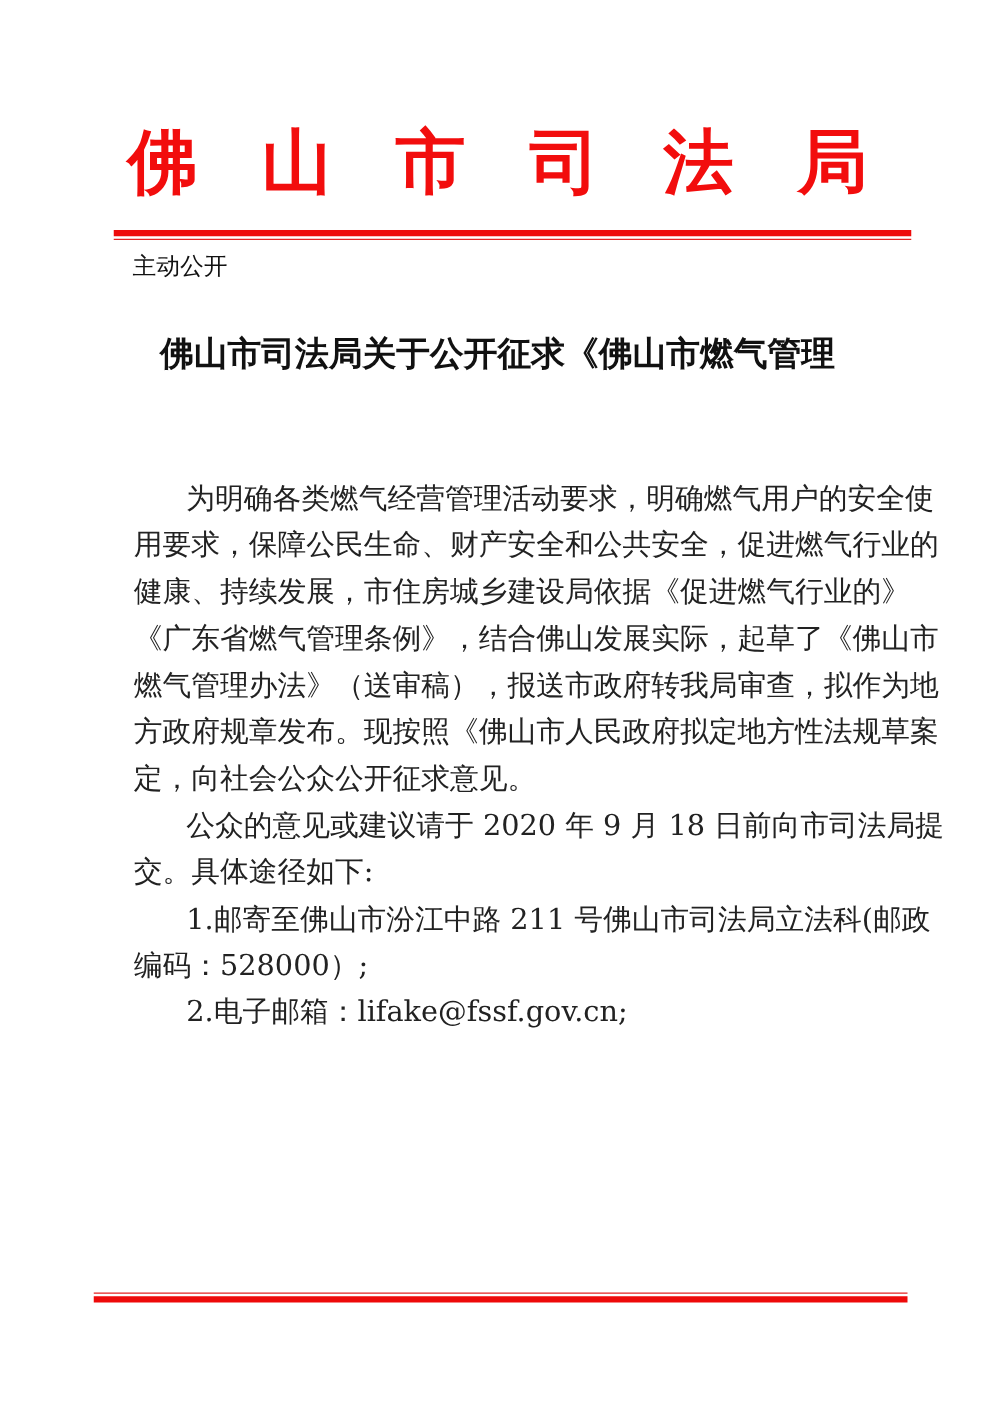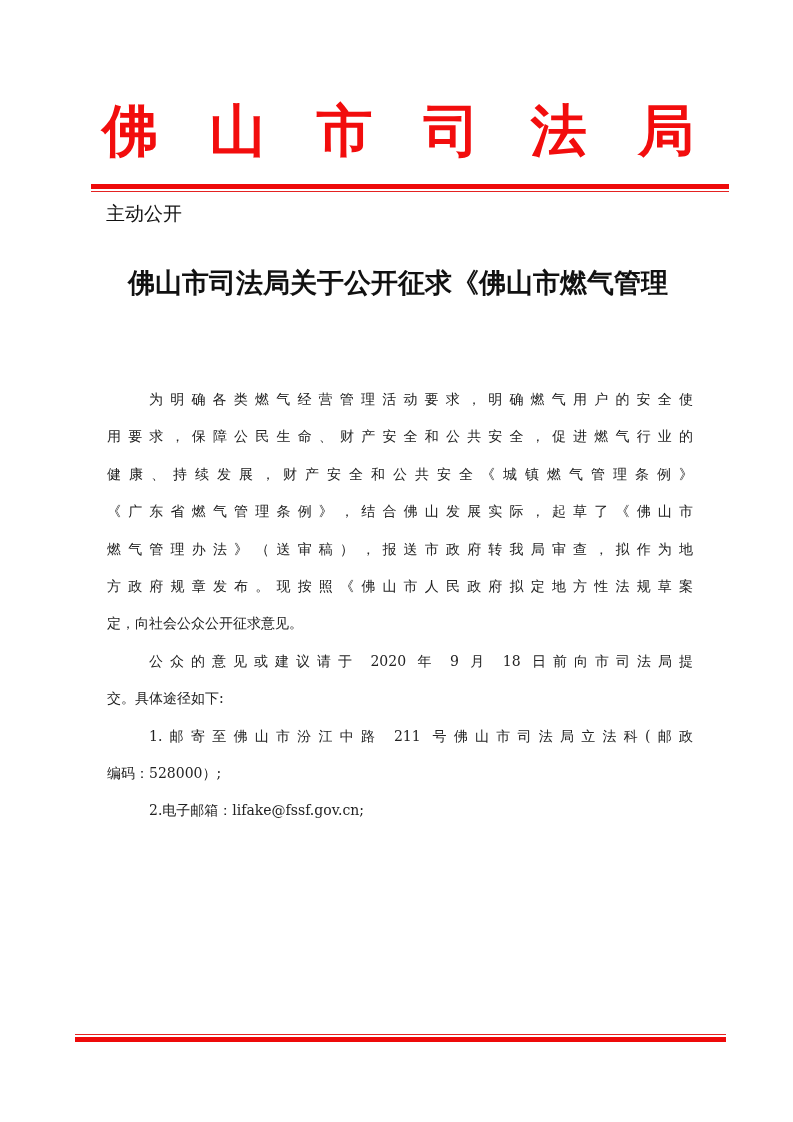--- a/index.html
+++ b/index.html
@@ -63,21 +63,21 @@
       left: 75px;
       top: 1037px;
       width: 651px;
       height: 5px;
       background: #ee0a0a;
     }
     .disclosure {
       position: absolute;
       left: 106px;
       top: 202px;
-      font-family: Liberation Serif, serif;
+      font-family: Liberation Mono, monospace;
       font-size: 19px;
       line-height: 24px;
       color: #111;
     }
     .title {
       position: absolute;
       left: 96px;
       top: 263px;
       width: 604px;
       text-align: center;
@@ -88,21 +88,21 @@
       color: #111;
       letter-spacing: 0px;
     }
     .title div { white-space: nowrap; }
     .body {
       position: absolute;
       left: 107px;
       top: 381px;
       width: 586px;
       font-family: "DejaVu Serif", "Liberation Serif", serif;
-      font-size: 14px;
+      font-size: 23px;
       color: #222;
     }
     .line {
       height: 37.4px;
       line-height: 37.4px;
       white-space: nowrap;
       text-align: justify;
       text-align-last: justify;
     }
     .line.indent { padding-left: 42px; }
@@ -125,21 +125,21 @@
 
 <div class="disclosure">主动公开</div>
 
 <div class="title">
   <div>佛山市司法局关于公开征求《佛山市燃气管理</div>
 </div>
 
 <div class="body">
   <div class="line indent">为明确各类燃气经营管理活动要求，明确燃气用户的安全使</div>
   <div class="line">用要求，保障公民生命、财产安全和公共安全，促进燃气行业的</div>
-  <div class="line">健康、持续发展，财产安全和公共安全《城镇燃气管理条例》</div>
+  <div class="line">健康、持续发展，市住房城乡建设局依据《促进燃气行业的》</div>
   <div class="line">《广东省燃气管理条例》，结合佛山发展实际，起草了《佛山市</div>
   <div class="line">燃气管理办法》（送审稿），报送市政府转我局审查，拟作为地</div>
   <div class="line">方政府规章发布。现按照《佛山市人民政府拟定地方性法规草案</div>
   <div class="line last">定，向社会公众公开征求意见。</div>
   <div class="line indent">公众的意见或建议请于 2020 年 9 月 18 日前向市司法局提</div>
   <div class="line last">交。具体途径如下:</div>
   <div class="line indent">1.邮寄至佛山市汾江中路 211 号佛山市司法局立法科(邮政</div>
   <div class="line last">编码：528000）;</div>
   <div class="line indent last">2.电子邮箱：lifake@fssf.gov.cn;</div>
 </div>

